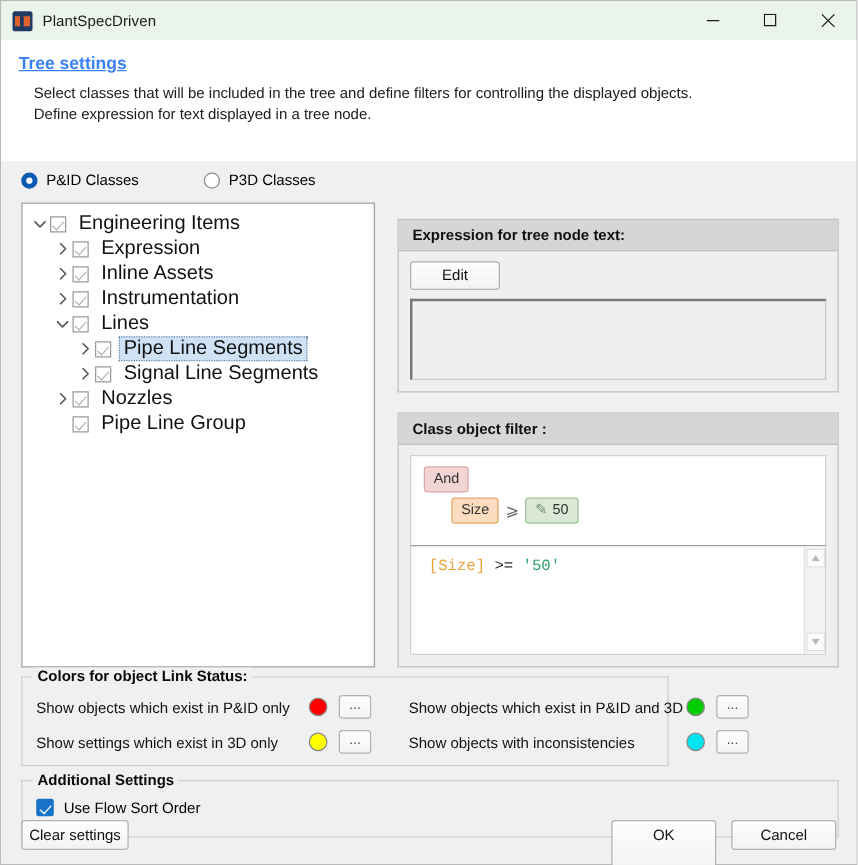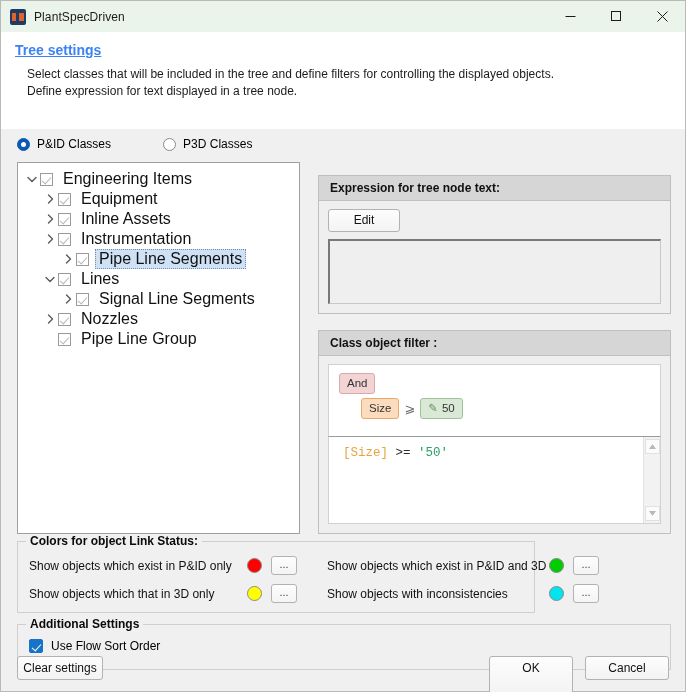--- a/index.html
+++ b/index.html
@@ -484,57 +484,57 @@
                 <span class="cb checked"></span>
                 <span class="lbl">Engineering Items</span>
               </div>
               <div class="tnode" style="padding-left: 24px;">
                 <span class="arrow">
                   <svg width="7" height="10" viewBox="0 0 7 10">
                     <polyline points="1.5,1 5.5,5 1.5,9" fill="none" stroke="#5a5a5a" stroke-width="1.4" stroke-linecap="round" stroke-linejoin="round"></polyline>
                   </svg>
                 </span>
                 <span class="cb checked"></span>
-                <span class="lbl">Equipment</span>
+                <span class="lbl">Expression</span>
               </div>
               <div class="tnode" style="padding-left: 24px;">
                 <span class="arrow">
                   <svg width="7" height="10" viewBox="0 0 7 10">
                     <polyline points="1.5,1 5.5,5 1.5,9" fill="none" stroke="#5a5a5a" stroke-width="1.4" stroke-linecap="round" stroke-linejoin="round"></polyline>
                   </svg>
                 </span>
                 <span class="cb checked"></span>
                 <span class="lbl">Inline Assets</span>
               </div>
               <div class="tnode" style="padding-left: 24px;">
                 <span class="arrow">
                   <svg width="7" height="10" viewBox="0 0 7 10">
                     <polyline points="1.5,1 5.5,5 1.5,9" fill="none" stroke="#5a5a5a" stroke-width="1.4" stroke-linecap="round" stroke-linejoin="round"></polyline>
                   </svg>
                 </span>
                 <span class="cb checked"></span>
                 <span class="lbl">Instrumentation</span>
               </div>
+              <div class="tnode" style="padding-left: 24px;">
+                <span class="arrow">
+                  <svg width="10" height="7" viewBox="0 0 10 7">
+                    <polyline points="1,1.5 5,5.5 9,1.5" fill="none" stroke="#5a5a5a" stroke-width="1.4" stroke-linecap="round" stroke-linejoin="round"></polyline>
+                  </svg>
+                </span>
+                <span class="cb checked"></span>
+                <span class="lbl">Lines</span>
+              </div>
               <div class="tnode sel" style="padding-left: 42px;">
                 <span class="arrow">
                   <svg width="7" height="10" viewBox="0 0 7 10">
                     <polyline points="1.5,1 5.5,5 1.5,9" fill="none" stroke="#5a5a5a" stroke-width="1.4" stroke-linecap="round" stroke-linejoin="round"></polyline>
                   </svg>
                 </span>
                 <span class="cb checked"></span>
                 <span class="lbl">Pipe Line Segments</span>
-              </div>
-              <div class="tnode" style="padding-left: 24px;">
-                <span class="arrow">
-                  <svg width="10" height="7" viewBox="0 0 10 7">
-                    <polyline points="1,1.5 5,5.5 9,1.5" fill="none" stroke="#5a5a5a" stroke-width="1.4" stroke-linecap="round" stroke-linejoin="round"></polyline>
-                  </svg>
-                </span>
-                <span class="cb checked"></span>
-                <span class="lbl">Lines</span>
               </div>
               <div class="tnode" style="padding-left: 42px;">
                 <span class="arrow">
                   <svg width="7" height="10" viewBox="0 0 7 10">
                     <polyline points="1.5,1 5.5,5 1.5,9" fill="none" stroke="#5a5a5a" stroke-width="1.4" stroke-linecap="round" stroke-linejoin="round"></polyline>
                   </svg>
                 </span>
                 <span class="cb checked"></span>
                 <span class="lbl">Signal Line Segments</span>
               </div>
@@ -607,21 +607,21 @@
               <span class="c-label" style="display: inline-block; width: 218px;">Show objects which exist in P&amp;ID only</span>
               <span class="swatch" style="background: rgb(255, 0, 0);"></span>
               <span class="dots-btn">...</span>
             </div>
             <div class="c-item" style="left: 309px; top: 14px;">
               <span class="c-label" style="display: inline-block; width: 222px;">Show objects which exist in P&amp;ID and 3D</span>
               <span class="swatch" style="background: rgb(0, 204, 0);"></span>
               <span class="dots-btn">...</span>
             </div>
             <div class="c-item" style="left: 11px; top: 42px;">
-              <span class="c-label" style="display: inline-block; width: 218px;">Show objects which that in 3D only</span>
+              <span class="c-label" style="display: inline-block; width: 218px;">Show settings which exist in 3D only</span>
               <span class="swatch" style="background: rgb(255, 255, 0);"></span>
               <span class="dots-btn">...</span>
             </div>
             <div class="c-item" style="left: 309px; top: 42px;">
               <span class="c-label" style="display: inline-block; width: 222px;">Show objects with inconsistencies</span>
               <span class="swatch" style="background: rgb(0, 229, 240);"></span>
               <span class="dots-btn">...</span>
             </div>
           </div>
       </div>

